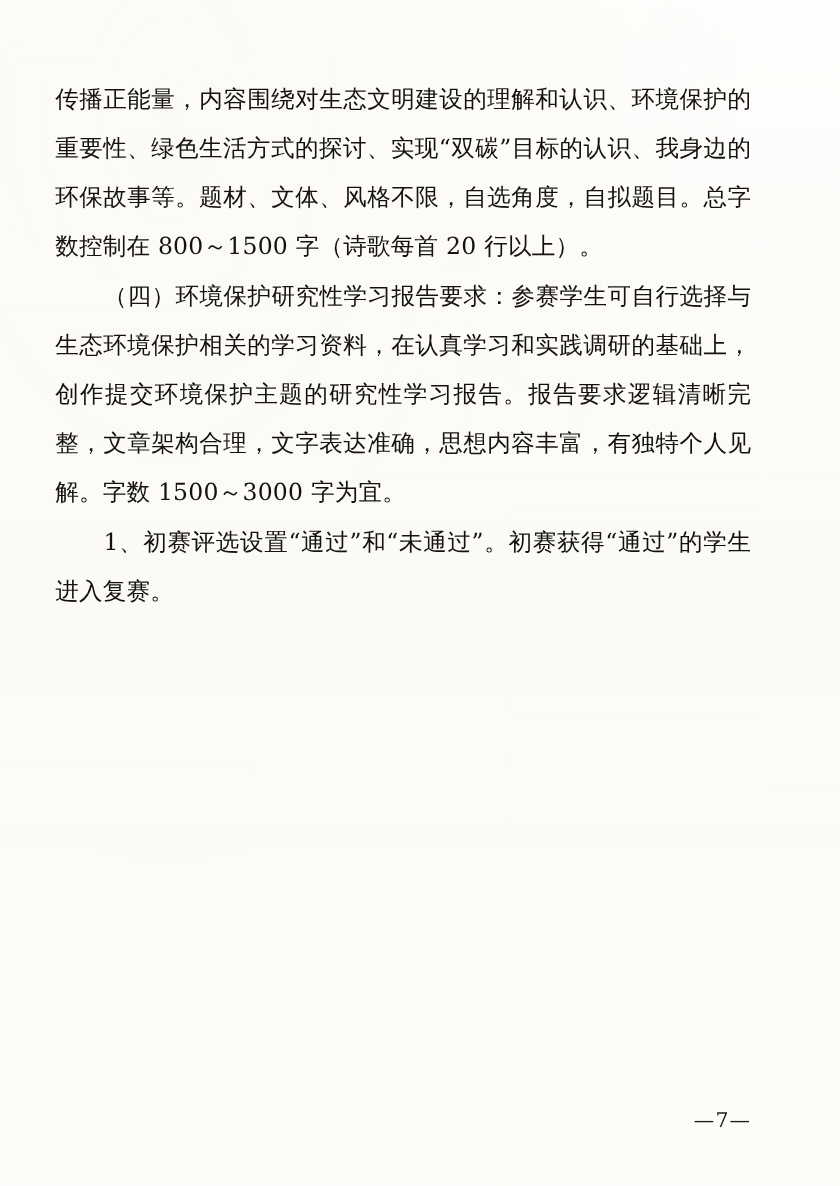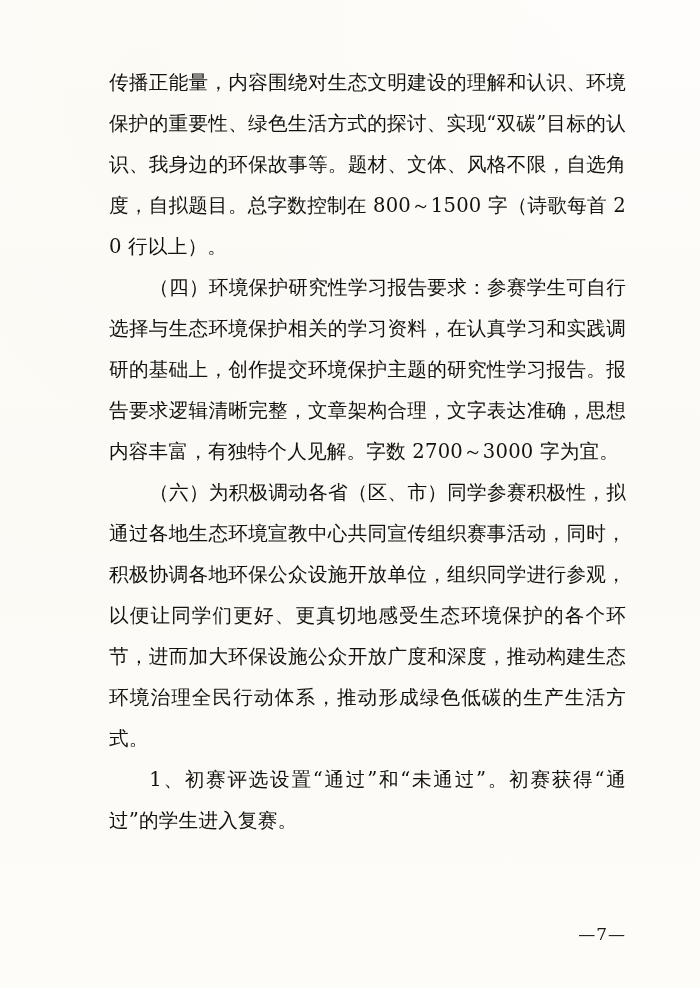--- a/index.html
+++ b/index.html
@@ -12,21 +12,21 @@
     background: #ffffff;
     font-family: "DejaVu Serif", "Liberation Serif", serif;
     overflow: hidden;
   }
   .page {
     position: relative;
     width: 700px;
     height: 988px;
     background: #fdfcfa;
     box-sizing: border-box;
-    padding: 62px 74px 40px 109px;
+    padding: 62px 74px 40px 46px;
   }
   
   .page:before {
     content: "";
     position: absolute;
     inset: 0;
     background:
       radial-gradient(ellipse at 20% 10%, rgba(252,250,244,0.9), rgba(253,252,248,0) 60%),
       linear-gradient(180deg, #fefdfb 0%, #fbfaf6 50%, #fdfcf9 100%);
     pointer-events: none;
@@ -65,24 +65,23 @@
   }
 </style>
 </head>
 <body>
 
 <div class="page">
   <div class="body-text">
 
     <p class="para">传播正能量，内容围绕对生态文明建设的理解和认识、环境保护的重要性、绿色生活方式的探讨、实现“双碳”目标的认识、我身边的环保故事等。题材、文体、风格不限，自选角度，自拟题目。总字数控制在 800～1500 字（诗歌每首 20 行以上）。</p>
 
-    <p class="para indent">（四）环境保护研究性学习报告要求：参赛学生可自行选择与生态环境保护相关的学习资料，在认真学习和实践调研的基础上，创作提交环境保护主题的研究性学习报告。报告要求逻辑清晰完整，文章架构合理，文字表达准确，思想内容丰富，有独特个人见解。字数 2700～3000 字为宜。</p>
+    <p class="para indent">（四）环境保护研究性学习报告要求：参赛学生可自行选择与生态环境保护相关的学习资料，在认真学习和实践调研的基础上，创作提交环境保护主题的研究性学习报告。报告要求逻辑清晰完整，文章架构合理，文字表达准确，思想内容丰富，有独特个人见解。字数 1500～3000 字为宜。</p>
 
 
-    <p class="para indent">（六）为积极调动各省（区、市）同学参赛积极性，拟通过各地生态环境宣教中心共同宣传组织赛事活动，同时，积极协调各地环保公众设施开放单位，组织同学进行参观，以便让同学们更好、更真切地感受生态环境保护的各个环节，进而加大环保设施公众开放广度和深度，推动构建生态环境治理全民行动体系，推动形成绿色低碳的生产生活方式。</p>
 
 
 
     <p class="para indent">1、初赛评选设置“通过”和“未通过”。初赛获得“通过”的学生进入复赛。</p>
 
   </div>
 
   <div class="pagenum-wrap">—7—</div>
 </div>
 

